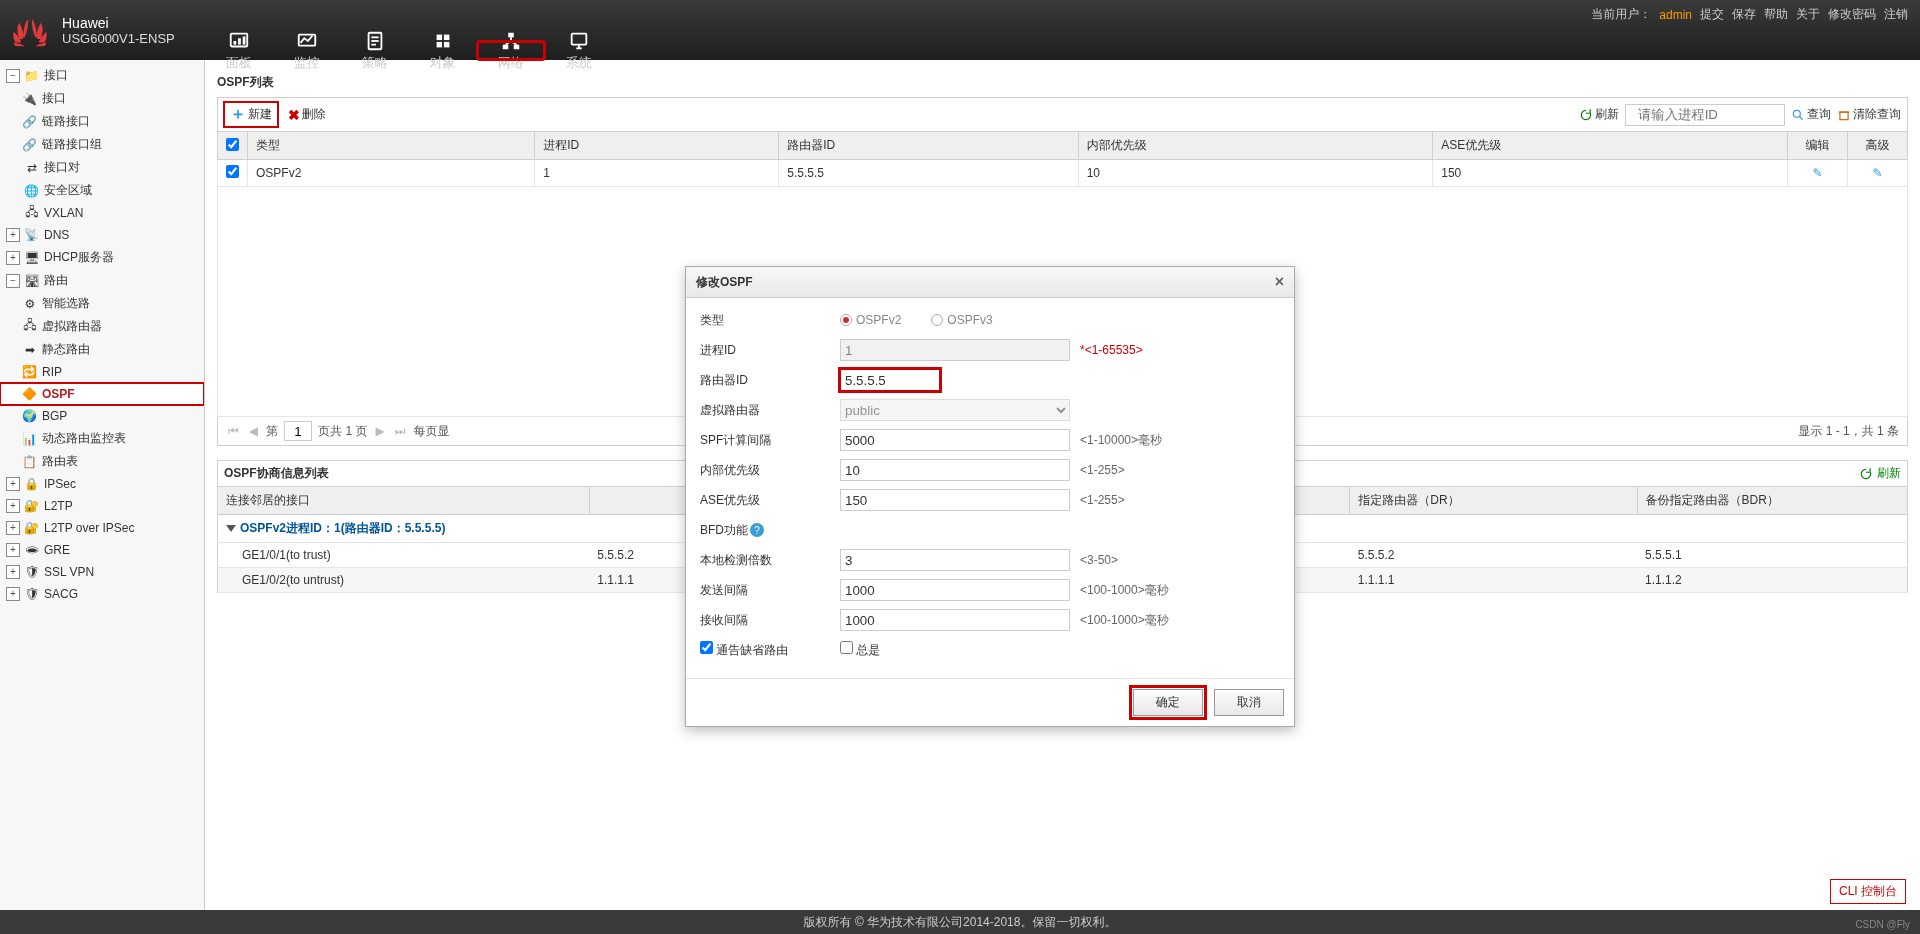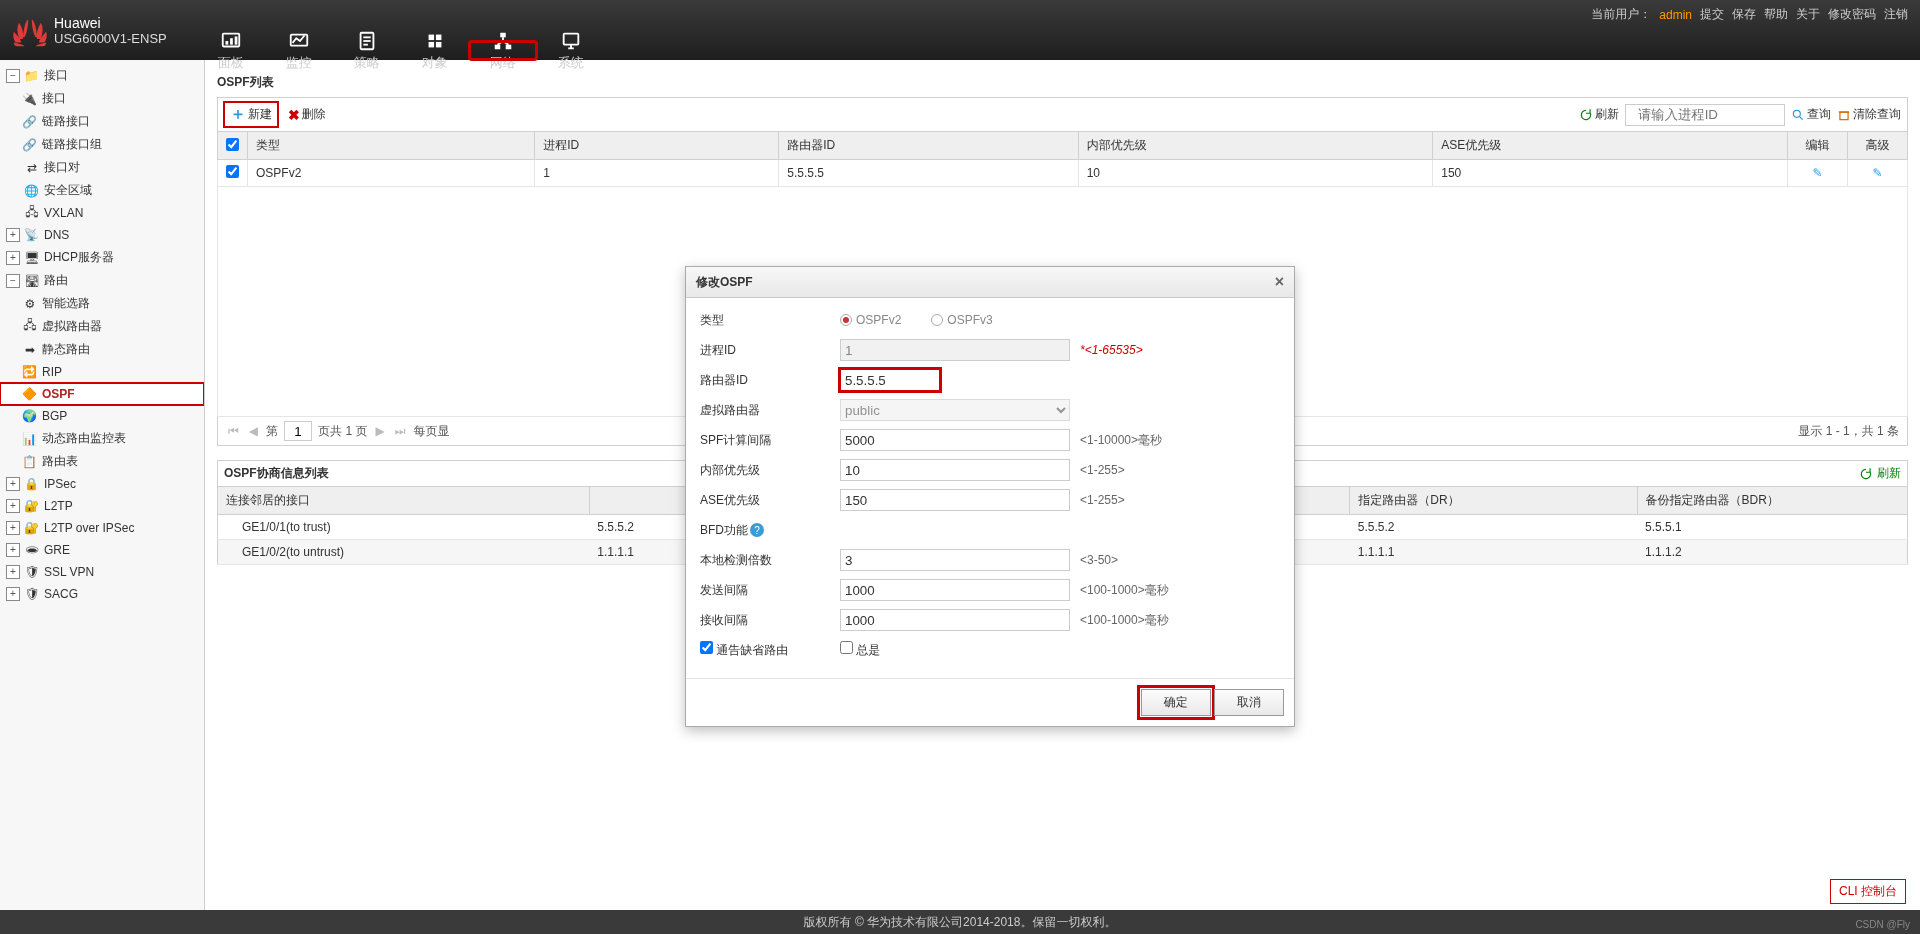--- a/index.html
+++ b/index.html
@@ -1,20 +1,20 @@
 <!DOCTYPE html>
 <html><head>
 <meta charset="utf-8">
 <style>
 * { box-sizing: border-box; margin: 0; padding: 0; }
 body { font-family: "Microsoft YaHei", Arial, sans-serif; font-size: 12px; color: #333; background: #fff; }
 
 
 .header { display: flex; align-items: center; background: linear-gradient(#3a3a3a,#1e1e1e); height: 60px; padding: 0 10px; color: #fff; position: relative; }
-.logo-box { display: flex; align-items: center; gap: 4px; }
+.logo-box { display: flex; align-items: center; gap: 12px; }
 .logo { width: 40px; height: 40px; display: flex; align-items: center; justify-content: center; }
 .logo svg { width: 36px; height: 36px; }
 .brand-title { font-size: 14px; }
 .brand-sub { font-size: 13px; color: #ddd; }
 .nav { display: flex; margin-left: 30px; height: 100%; }
 .nav-item { width: 68px; display: flex; flex-direction: column; align-items: center; justify-content: center; color: #ccc; cursor: pointer; font-size: 13px; gap: 2px; border-radius: 3px; margin-top: 41px; }
 .nav-item.active { outline: 3px solid #cc0000; outline-offset: -2px; }
 .nav-icon { width: 24px; height: 24px; display:flex; align-items:center; justify-content:center; }
 .nav-icon svg { width: 22px; height: 22px; fill: #fff; }
 .header-right { position: absolute; right: 12px; top: 6px; font-size: 12px; color: #ccc; display:flex; gap:8px; align-items:center; }
@@ -73,29 +73,29 @@
 .modal-title { background:linear-gradient(#f7f7f7,#e8e8e8); padding:6px 10px; font-weight:bold; border-bottom:1px solid #ccc; display:flex; align-items:center; }
 .modal-close { margin-left:auto; cursor:pointer; font-size:16px; color:#666; }
 .modal-body { padding:10px 14px; }
 .form-row { display:flex; align-items:center; margin-bottom:6px; min-height:24px; }
 .form-label { width:140px; color:#333; }
 .form-field { flex:1; display:flex; align-items:center; gap:10px; }
 .form-field input[type="text"] { border:1px solid #ccc; padding:2px 4px; width:230px; height:22px; color:#333; }
 .form-field input[disabled] { background:#f1f1f1; color:#888; }
 .form-field select { border:1px solid #ccc; width:230px; height:22px; background:#f1f1f1; color:#666; }
 .hint { color:#666; font-size:12px; }
-.hint.req { color:#cc0000;font-style:italic; }
+.hint.req { color:#cc0000; }
 .radio-group { display:flex; gap:30px; color:#888; }
 .radio-group label { display:flex; align-items:center; gap:4px; }
 .radio-dot { width:12px; height:12px; border:1px solid #aaa; border-radius:50%; display:inline-flex; align-items:center; justify-content:center; }
 .radio-dot.sel::after { content:''; width:6px; height:6px; background:#cc3333; border-radius:50%; }
 .highlight-input { outline:3px solid #cc0000; outline-offset:-1px; }
 .help-icon { display:inline-flex; width:14px; height:14px; border-radius:50%; background:#3a9bd9; color:#fff; font-size:10px; align-items:center; justify-content:center; margin-left:2px;}
 .modal-footer { padding:10px; text-align:right; border-top:1px solid #e5e5e5; }
-.btn { display:inline-block; padding:4px 22px; border:1px solid #999; background:linear-gradient(#fdfdfd,#e8e8e8); cursor:pointer; }
+.btn { display:inline-block; padding:4px 22px; border:1px solid #999; background:linear-gradient(#fdfdfd,#e8e8e8); cursor:pointer; margin-left:8px; }
 .btn.primary-box { outline:3px solid #cc0000; outline-offset:1px; }
 
 .footer { position:fixed; bottom:0; left:0; right:0; height:24px; background:#3a3a3a; color:#ccc; font-size:12px; text-align:center; line-height:24px; }
 .cli-btn { position:fixed; right:14px; bottom:30px; border:1px solid #cc0000; color:#cc0000; padding:3px 8px; font-size:12px; cursor:pointer; background:#fff; }
 .watermark { position:fixed; right:10px; bottom:4px; font-size:10px; color:#888;}
 </style>
 </head>
 <body>
 
 <div class="header">
@@ -408,20 +408,23 @@
           <tr>
         <th style="width:22%">连接邻居的接口</th>
         <th style="width:15%"></th>
         <th style="width:15%"></th>
         <th style="width:15%"></th>
         <th style="width:17%">指定路由器（DR）</th>
         <th style="width:16%">备份指定路由器（BDR）</th>
       </tr>
         </thead>
       <tbody>
+        <tr class="group-row">
+            <td colspan="6"><span class="tri"></span><b>OSPFv2进程ID：1(路由器ID：5.5.5.5)</b></td>
+          </tr>
         <tr class="data-row">
           <td style="padding-left:24px">GE1/0/1(to trust)</td>
           <td>5.5.5.2</td>
           <td>5.5.5.2</td>
           <td>Full</td>
           <td>5.5.5.2</td>
           <td>5.5.5.1</td>
         </tr>
         <tr class="data-alt">
           <td style="padding-left:24px">GE1/0/2(to untrust)</td>

